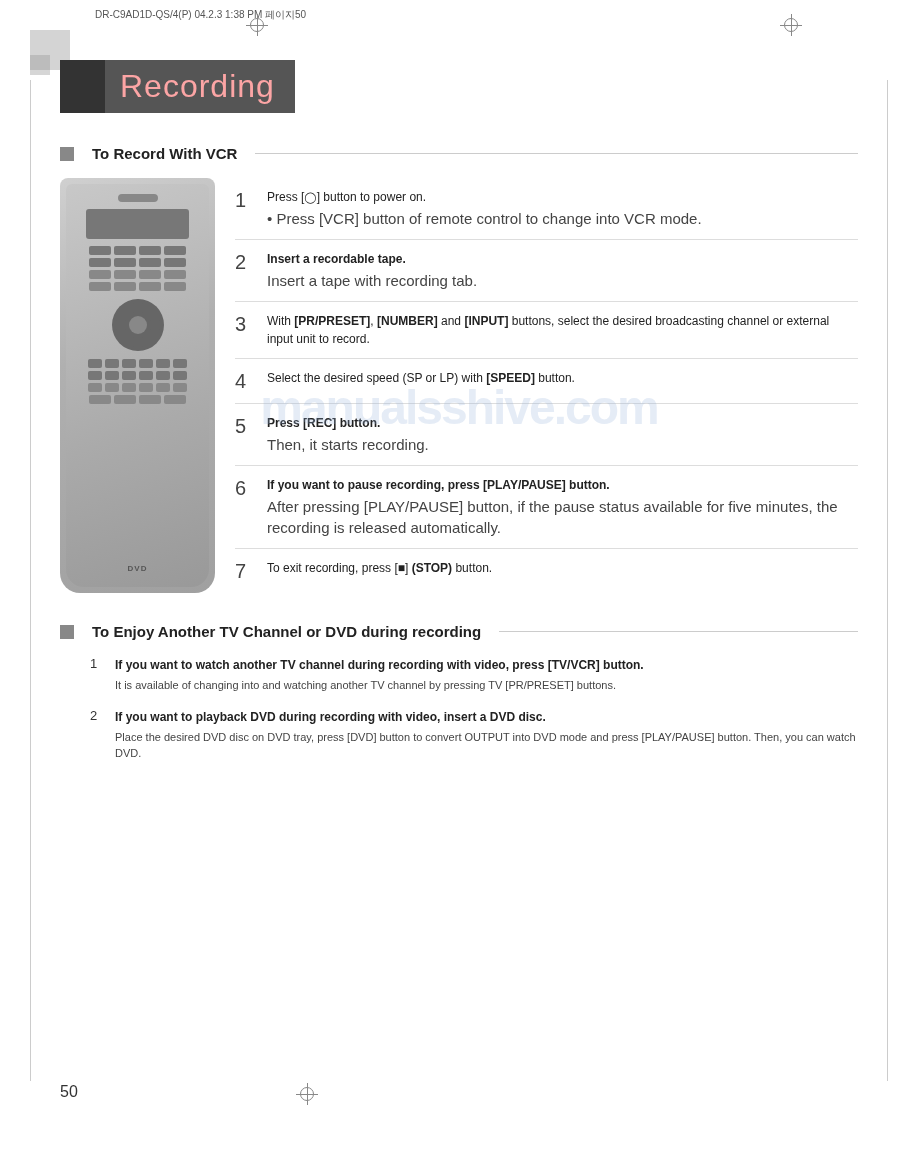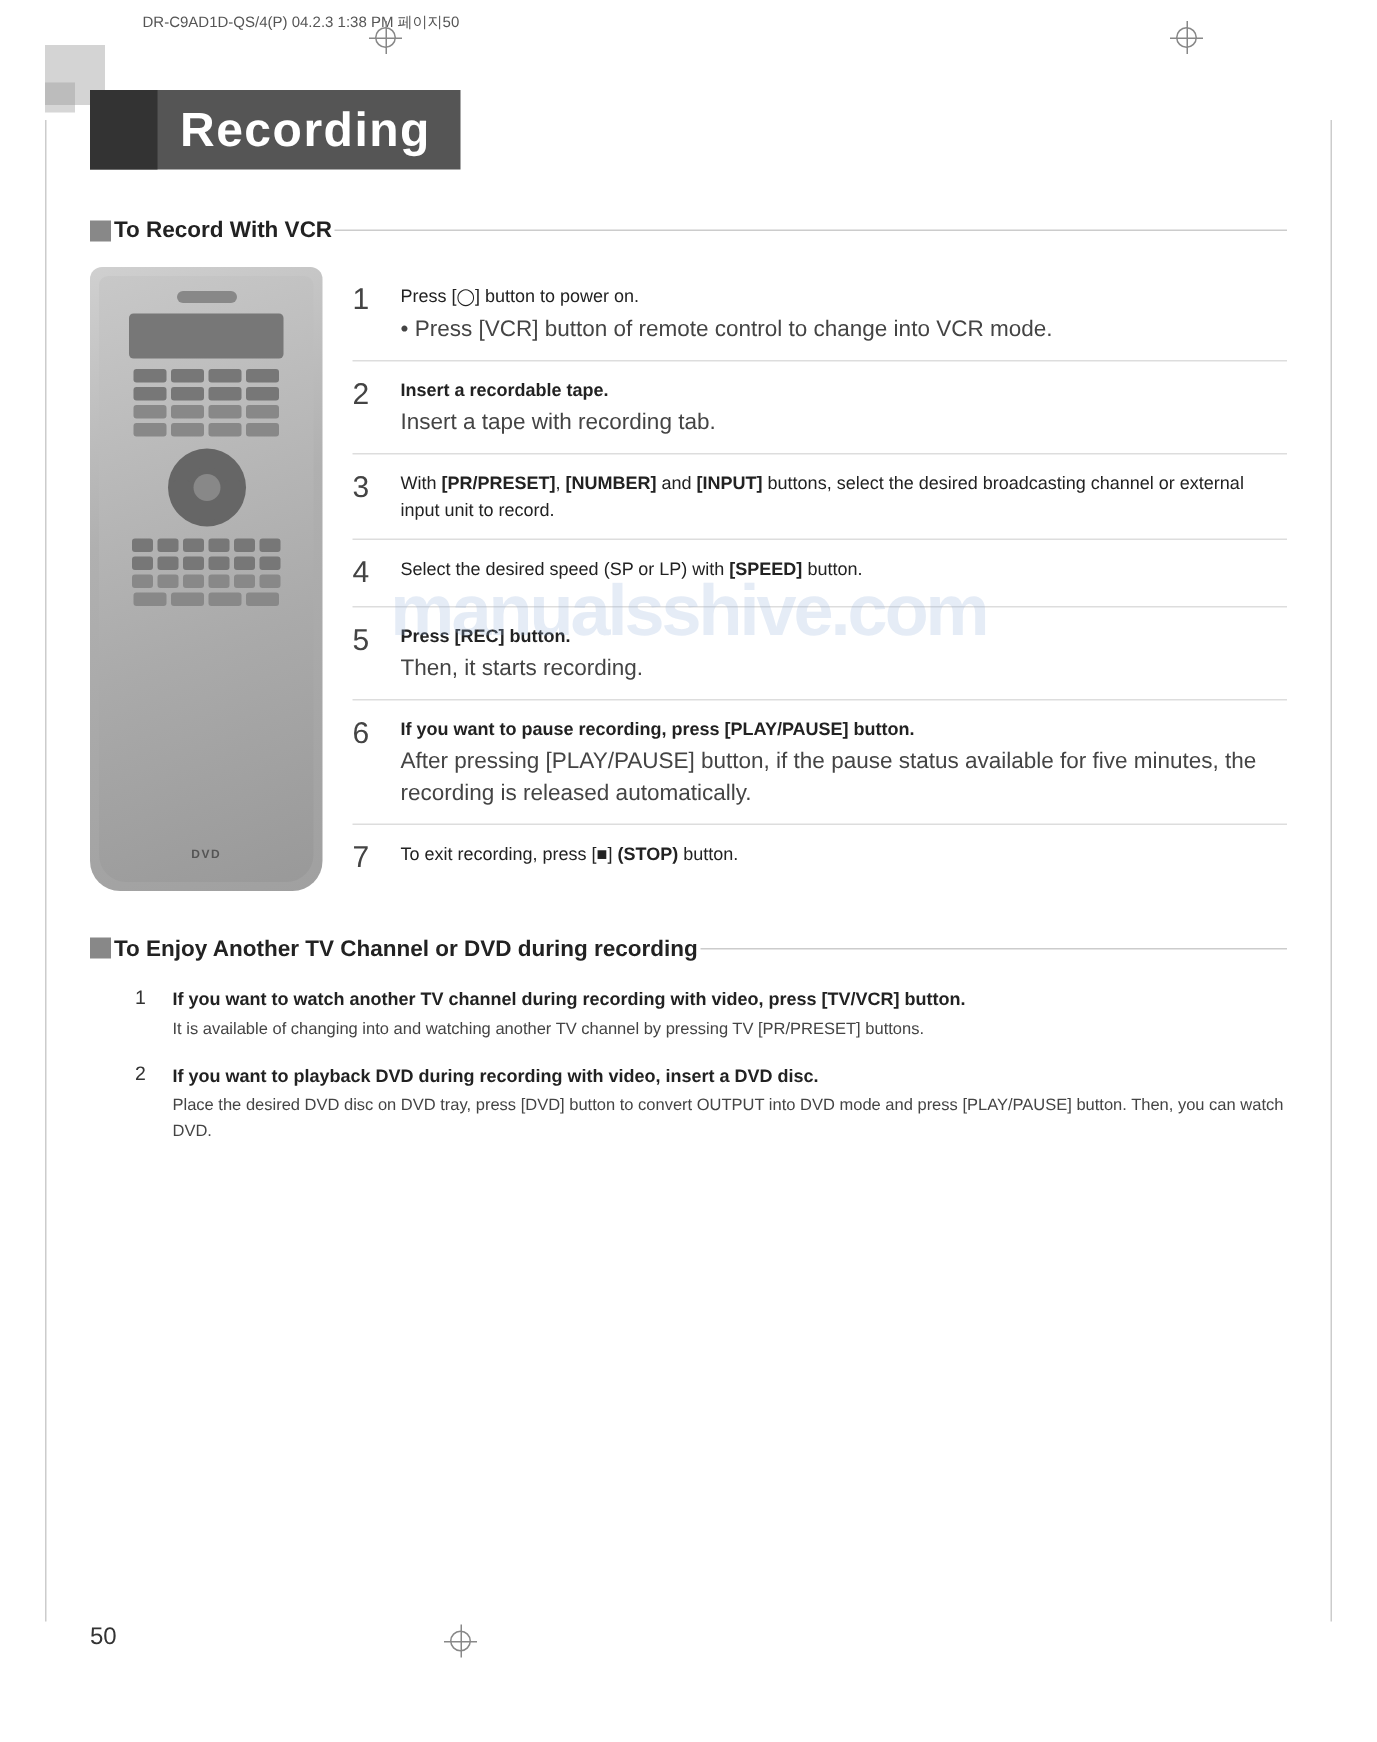--- a/index.html
+++ b/index.html
@@ -44,30 +44,30 @@
       position: absolute;
       left: 0;
       top: 0;
       bottom: 0;
       width: 45px;
       background: #333;
     }
 
     .title-text {
       font-size: 32px;
-      font-weight: bold;
-      color: #ffffff;
+      font-weight: normal;
+      color: #fca5a5;
       letter-spacing: 1px;
     }
 
     
     .section-header {
       display: flex;
       align-items: center;
-      gap: 2px;
+      gap: 18px;
       margin-bottom: 16px;
     }
 
     .section-header-box {
       width: 14px;
       height: 14px;
       background: #888;
       flex-shrink: 0;
     }
 

